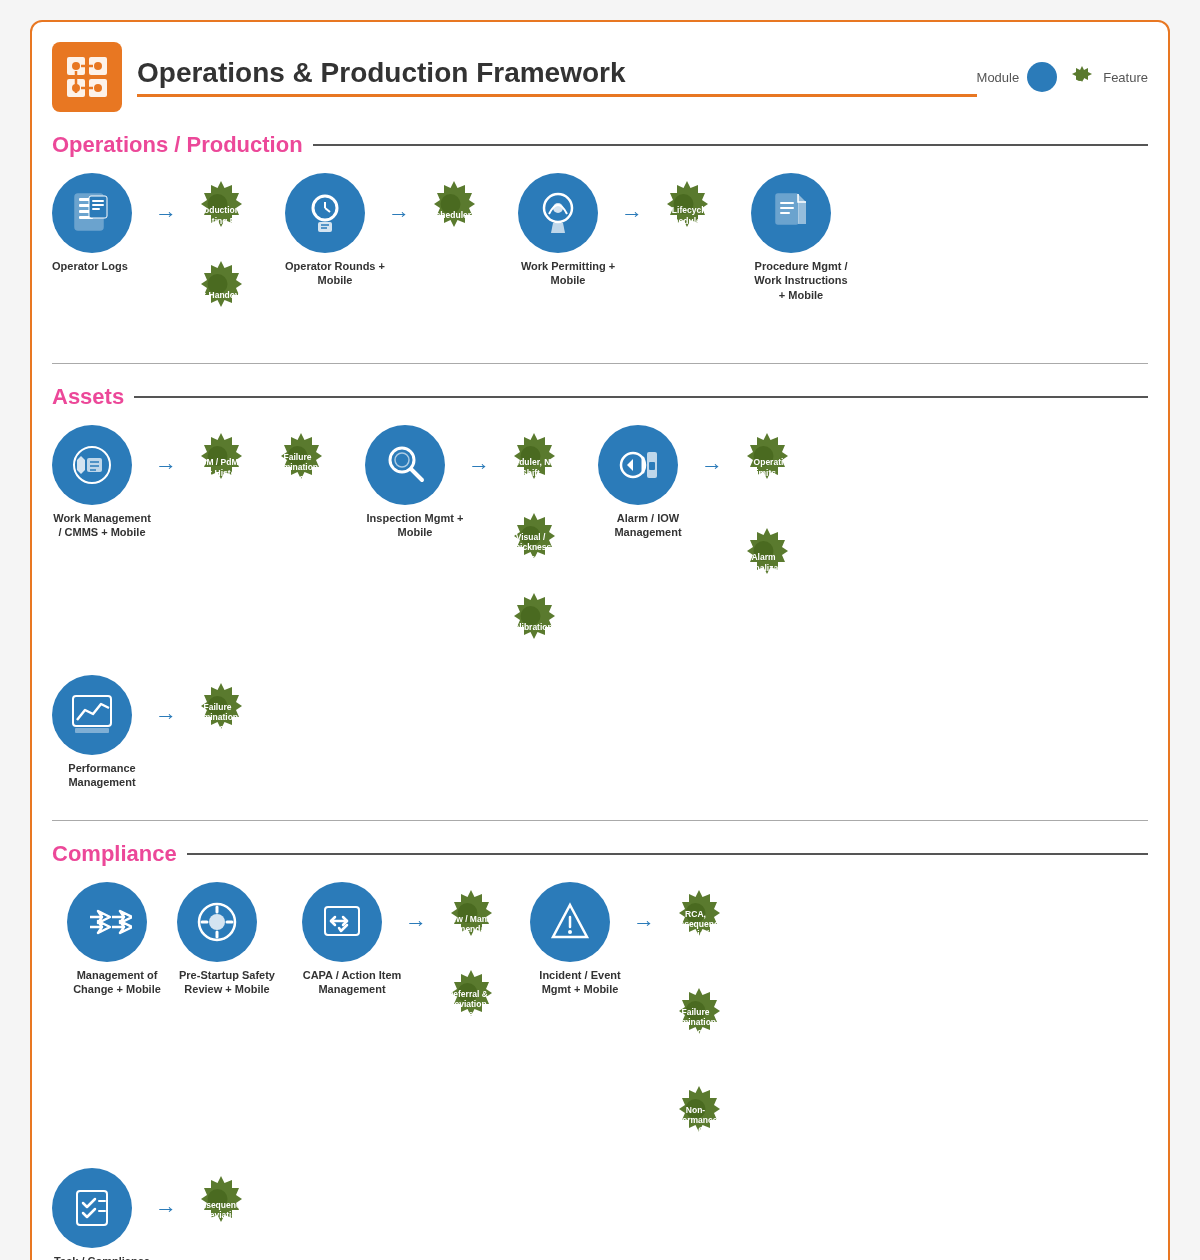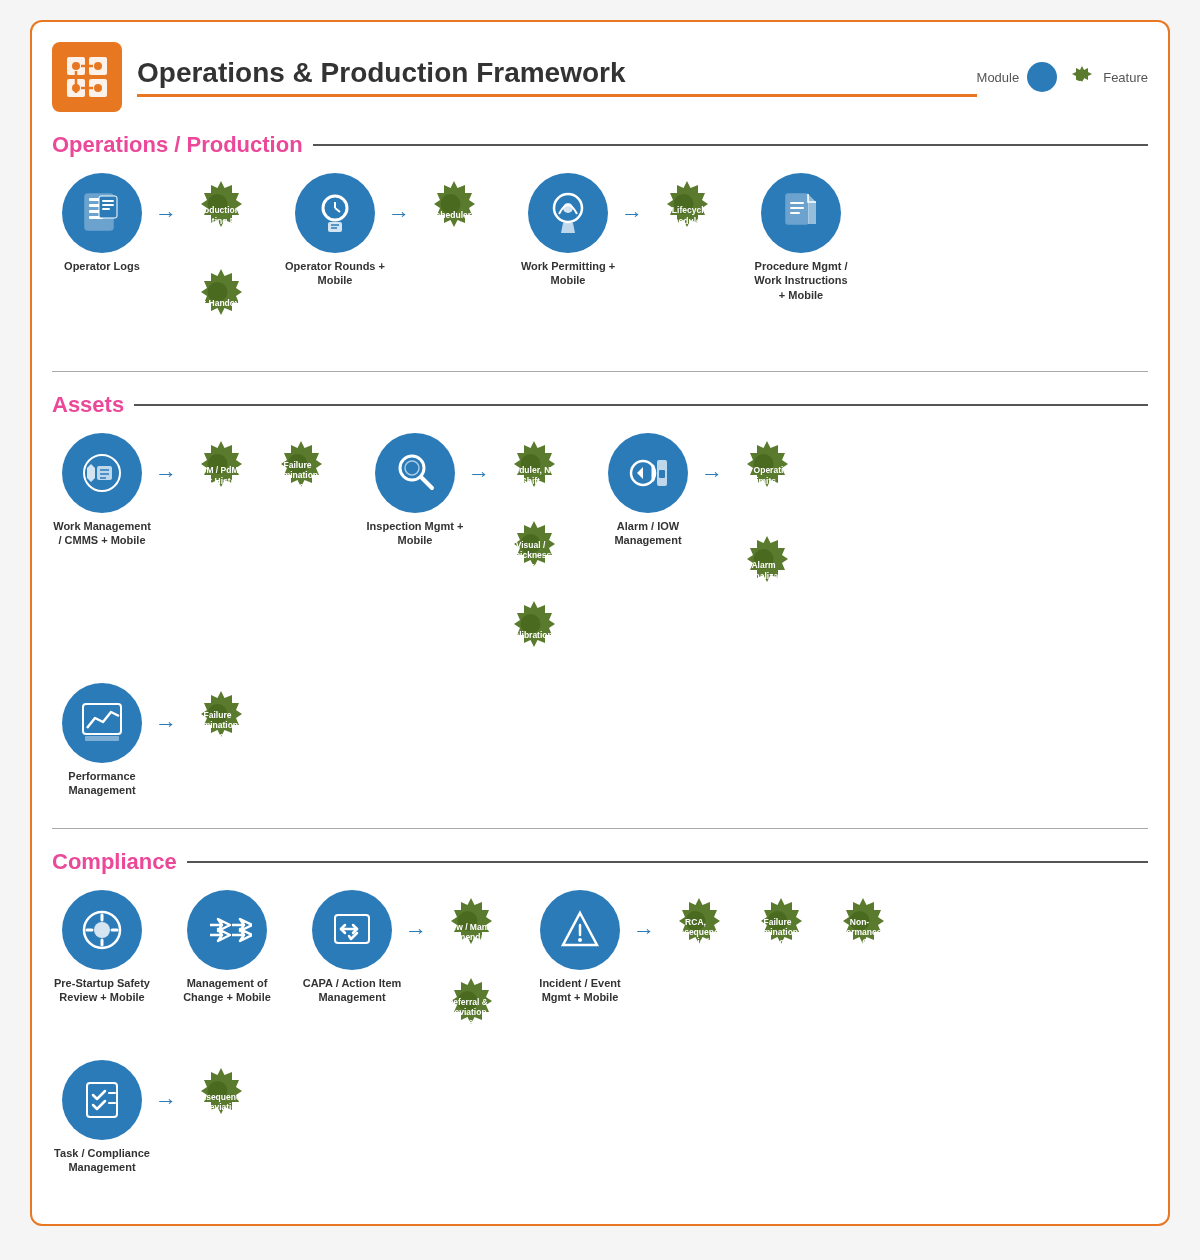--- a/index.html
+++ b/index.html
@@ -91,21 +91,21 @@
       margin-left: 10px;
     }
     .section-divider {
       border: none;
       border-top: 1px solid #aaa;
       margin: 20px 0;
     }
     .module-item {
       display: flex;
       flex-direction: column;
-      align-items: center;
+      align-items: flex-start;
       width: 100px;
     }
     .module-circle {
       width: 80px;
       height: 80px;
       border-radius: 50%;
       background: #2b7bb9;
       display: flex;
       align-items: center;
       justify-content: center;
@@ -231,21 +231,21 @@
               <rect x="22" y="8" width="18" height="22" rx="2" fill="#2b7bb9" stroke="white" stroke-width="1"></rect>
               <rect x="25" y="12" width="12" height="2" rx="1" fill="white"></rect>
               <rect x="25" y="16" width="12" height="2" rx="1" fill="white"></rect>
               <rect x="25" y="20" width="8" height="2" rx="1" fill="white"></rect>
             </svg>
           </div>
           <div class="module-label">Operator Logs</div>
         </div>
         <div class="arrow">→</div>
 
-        <div style="display:flex; flex-direction:column; gap:13px; margin-top:5px;">
+        <div style="display:flex; flex-direction:column; gap:5px; margin-top:5px;">
           <div class="feature-gear">
             <svg class="gear-bg" viewBox="0 0 75 75">
               <path class="gear-shape" d="M37.5,10 L41,3 L44.5,10 L52,7 L52,15 L59,15 L56,22 L62,26 L56,30 L59,37 L52,37 L52,45 L44.5,42 L41,49 L37.5,42 L31,45 L31,37 L24,37 L27,30 L21,26 L27,22 L24,15 L31,15 L31,7 Z"></path>
               <circle cx="37.5" cy="26" r="10" fill="#4a6a20"></circle>
             </svg>
             <span class="feature-text">Production Operating Plan</span>
           </div>
           <div class="feature-gear">
             <svg class="gear-bg" viewBox="0 0 75 75">
               <path class="gear-shape" d="M37.5,10 L41,3 L44.5,10 L52,7 L52,15 L59,15 L56,22 L62,26 L56,30 L59,37 L52,37 L52,45 L44.5,42 L41,49 L37.5,42 L31,45 L31,37 L24,37 L27,30 L21,26 L27,22 L24,15 L31,15 L31,7 Z"></path>
@@ -463,54 +463,54 @@
 
   </div>
 
   <hr class="section-divider">
 
   <div class="section">
     <div class="section-title">Compliance</div>
 
     <div class="modules-section">
 
+      <div class="group-block" style="margin-left:15px;">
+        <div class="module-item">
+          <div class="module-circle">
+            <svg viewBox="0 0 50 50" fill="white">
+              <path d="M8,20 L20,20 L16,14 L28,20 L16,26 L20,20" fill="none" stroke="white" stroke-width="2.5" stroke-linejoin="round"></path>
+              <path d="M8,30 L20,30 L16,24 L28,30 L16,36 L20,30" fill="none" stroke="white" stroke-width="2.5" stroke-linejoin="round"></path>
+              <path d="M30,20 L42,20 L38,14 L50,20 L38,26 L42,20" fill="none" stroke="white" stroke-width="2.5" stroke-linejoin="round"></path>
+              <path d="M30,30 L42,30 L38,24 L50,30 L38,36 L42,30" fill="none" stroke="white" stroke-width="2.5" stroke-linejoin="round"></path>
+            </svg>
+          </div>
+          <div class="module-label">Management of Change + Mobile</div>
+        </div>
+      </div>
+
       <div class="group-block">
         <div class="module-item">
           <div class="module-circle">
             <svg viewBox="0 0 50 50" fill="white">
               <circle cx="25" cy="25" r="18" fill="none" stroke="white" stroke-width="2.5"></circle>
               <line x1="25" y1="10" x2="25" y2="15" stroke="white" stroke-width="3" stroke-linecap="round"></line>
               <line x1="25" y1="35" x2="25" y2="40" stroke="white" stroke-width="3" stroke-linecap="round"></line>
               <line x1="10" y1="25" x2="15" y2="25" stroke="white" stroke-width="3" stroke-linecap="round"></line>
               <line x1="35" y1="25" x2="40" y2="25" stroke="white" stroke-width="3" stroke-linecap="round"></line>
               <circle cx="25" cy="25" r="8" fill="white" opacity="0.8"></circle>
             </svg>
           </div>
           <div class="module-label">Pre-Startup Safety Review + Mobile</div>
         </div>
       </div>
 
       <div class="group-block" style="margin-left:15px;">
         <div class="module-item">
           <div class="module-circle">
             <svg viewBox="0 0 50 50" fill="white">
-              <path d="M8,20 L20,20 L16,14 L28,20 L16,26 L20,20" fill="none" stroke="white" stroke-width="2.5" stroke-linejoin="round"></path>
-              <path d="M8,30 L20,30 L16,24 L28,30 L16,36 L20,30" fill="none" stroke="white" stroke-width="2.5" stroke-linejoin="round"></path>
-              <path d="M30,20 L42,20 L38,14 L50,20 L38,26 L42,20" fill="none" stroke="white" stroke-width="2.5" stroke-linejoin="round"></path>
-              <path d="M30,30 L42,30 L38,24 L50,30 L38,36 L42,30" fill="none" stroke="white" stroke-width="2.5" stroke-linejoin="round"></path>
-            </svg>
-          </div>
-          <div class="module-label">Management of Change + Mobile</div>
-        </div>
-      </div>
-
-      <div class="group-block" style="margin-left:15px;">
-        <div class="module-item">
-          <div class="module-circle">
-            <svg viewBox="0 0 50 50" fill="white">
               <rect x="8" y="10" width="34" height="28" rx="3" fill="none" stroke="white" stroke-width="2"></rect>
               <path d="M18,20 L14,24 L18,28" fill="none" stroke="white" stroke-width="2.5" stroke-linecap="round" stroke-linejoin="round"></path>
               <line x1="14" y1="24" x2="30" y2="24" stroke="white" stroke-width="2.5" stroke-linecap="round"></line>
               <path d="M26,20 L30,24 L26,28" fill="none" stroke="white" stroke-width="2.5" stroke-linecap="round" stroke-linejoin="round"></path>
               <polyline points="22,31 24,34 30,28" fill="none" stroke="white" stroke-width="2.5" stroke-linecap="round" stroke-linejoin="round"></polyline>
             </svg>
           </div>
           <div class="module-label">CAPA / Action Item Management</div>
         </div>
         <div class="arrow">→</div>
@@ -537,21 +537,21 @@
           <div class="module-circle">
             <svg viewBox="0 0 50 50" fill="white">
               <path d="M25,8 L42,40 L8,40 Z" fill="none" stroke="white" stroke-width="2.5"></path>
               <line x1="25" y1="20" x2="25" y2="30" stroke="white" stroke-width="2.5" stroke-linecap="round"></line>
               <circle cx="25" cy="35" r="2" fill="white"></circle>
             </svg>
           </div>
           <div class="module-label">Incident / Event Mgmt + Mobile</div>
         </div>
         <div class="arrow">→</div>
-        <div style="display:flex; flex-direction:row; gap:7px; margin-top:5px;">
+        <div style="display:flex; flex-direction:column; gap:23px; margin-top:5px;">
           <div class="feature-gear">
             <svg class="gear-bg" viewBox="0 0 75 75">
               <path class="gear-shape" d="M37.5,10 L41,3 L44.5,10 L52,7 L52,15 L59,15 L56,22 L62,26 L56,30 L59,37 L52,37 L52,45 L44.5,42 L41,49 L37.5,42 L31,45 L31,37 L24,37 L27,30 L21,26 L27,22 L24,15 L31,15 L31,7 Z"></path>
               <circle cx="37.5" cy="26" r="10" fill="#4a6a20"></circle>
             </svg>
             <span class="feature-text">RCA, Consequence of Deviation</span>
           </div>
           <div class="feature-gear">
             <svg class="gear-bg" viewBox="0 0 75 75">
               <path class="gear-shape" d="M37.5,10 L41,3 L44.5,10 L52,7 L52,15 L59,15 L56,22 L62,26 L56,30 L59,37 L52,37 L52,45 L44.5,42 L41,49 L37.5,42 L31,45 L31,37 L24,37 L27,30 L21,26 L27,22 L24,15 L31,15 L31,7 Z"></path>

